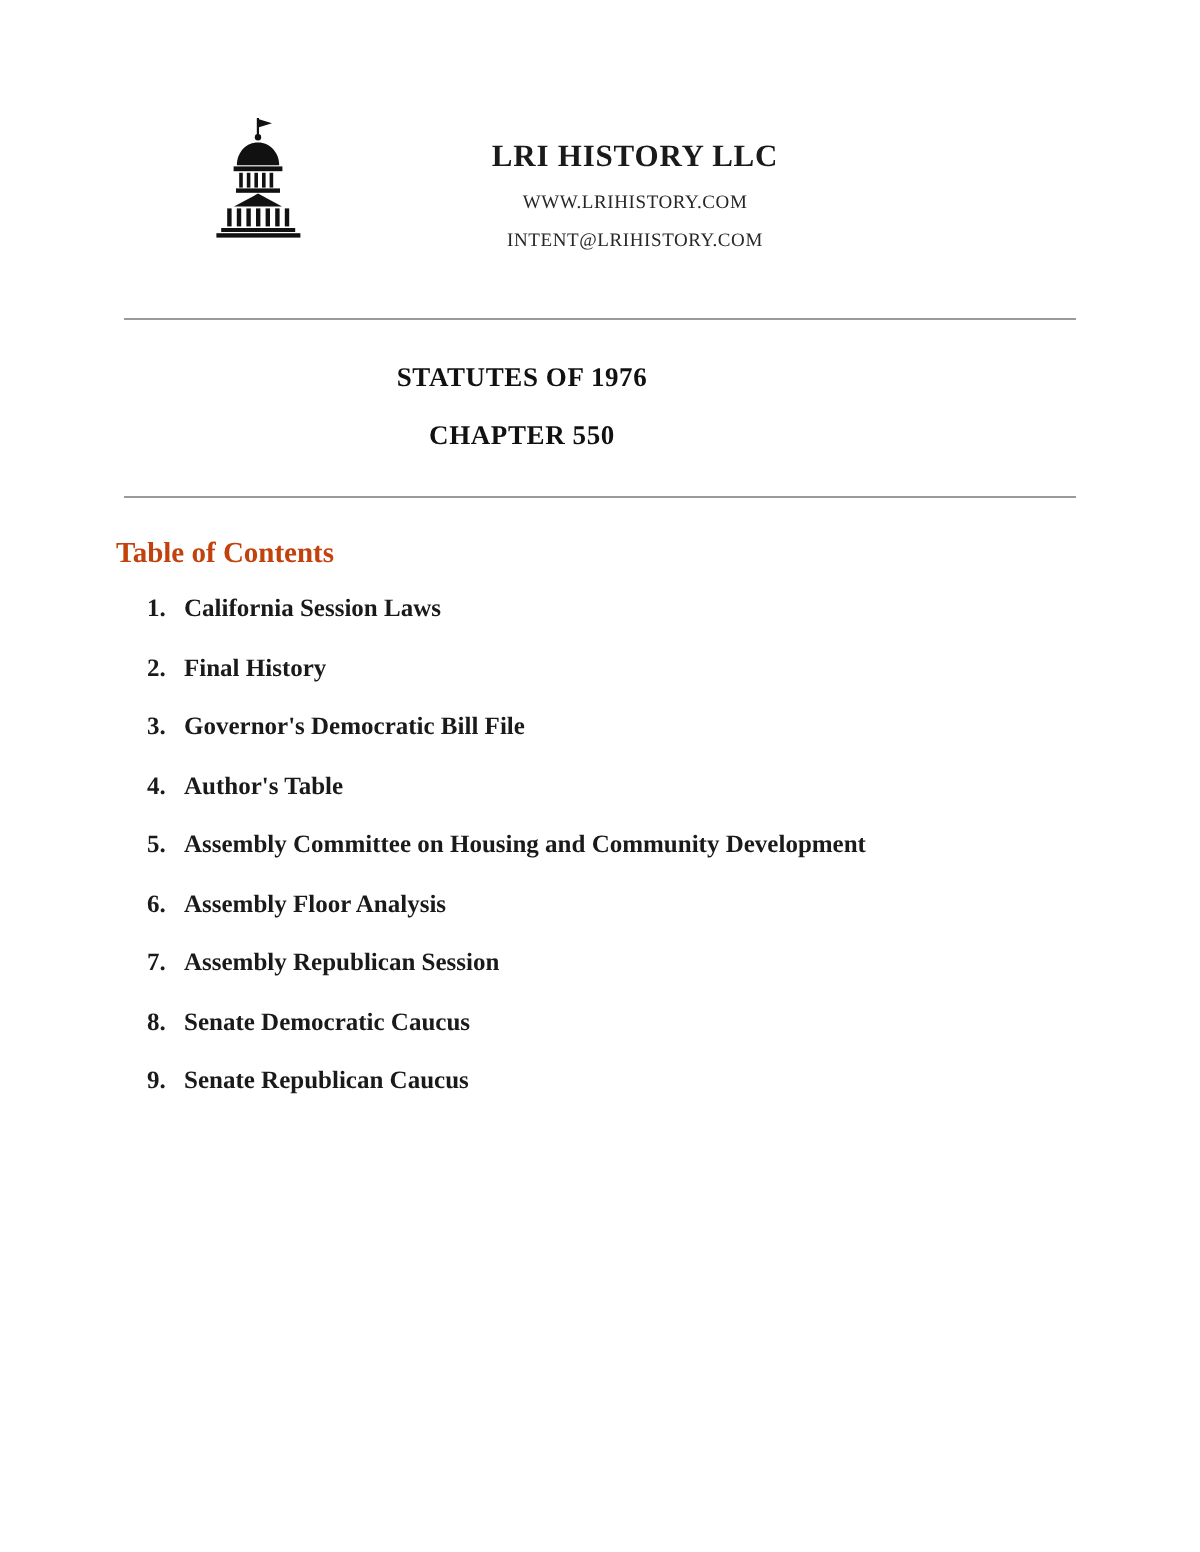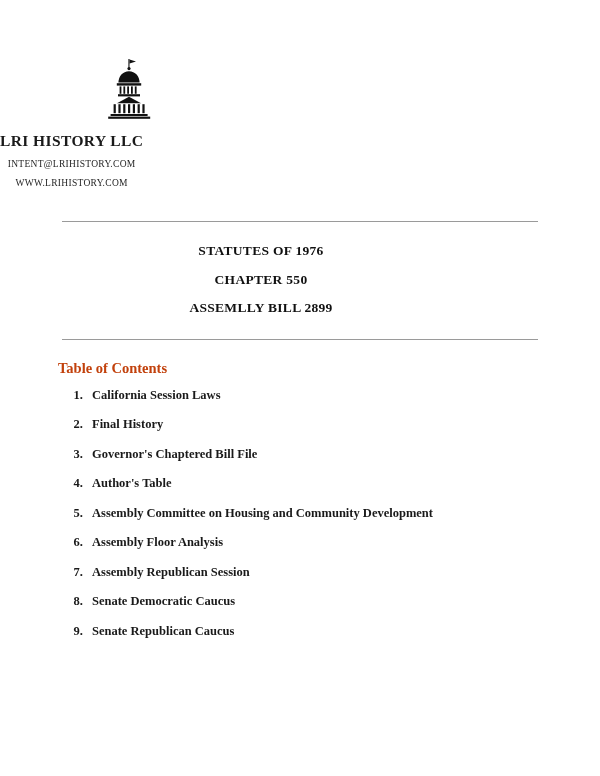--- a/index.html
+++ b/index.html
@@ -20,21 +20,21 @@
     width: 600px;
     height: 776px;
     box-sizing: border-box;
     padding: 0;
     position: relative;
   }
 
   
   .letterhead {
     display: flex;
-    flex-direction: column;
+    flex-direction: row;
     align-items: flex-start;
     padding: 58px 0 0 0;
     font-family: Liberation Serif, serif;
   }
   .logo-wrap {
     width: 165px;
     display: flex;
     justify-content: flex-end;
     padding-right: 6px;
     box-sizing: border-box;
@@ -156,42 +156,41 @@
           <rect x="41.4" y="46.2" width="2.2" height="9"></rect>
 
           <rect x="9.6" y="56" width="37" height="2"></rect>
           <rect x="7.2" y="58.6" width="42" height="2.2"></rect>
         </g>
       </svg>
     </div>
 
     <div class="org-block">
       <div class="org-name">LRI HISTORY LLC</div>
+      <div class="org-line">WWW.LRIHISTORY.COM</div>
       <div class="org-line">INTENT@LRIHISTORY.COM</div>
-      <div class="org-line">WWW.LRIHISTORY.COM</div>
     </div>
 
   </div>
 
   <hr class="rule top">
 
   <div class="title-block">
     <div class="title-line">STATUTES OF 1976</div>
     <div class="title-line">CHAPTER  550</div>
-    <div class="title-line">ASSEMLLY BILL 2899</div>
   </div>
 
   <hr class="rule bottom">
 
   <div class="toc">
     <h2 class="toc-heading">Table of Contents</h2>
     <ol class="toc-list">
       <li>California Session Laws</li>
       <li>Final History</li>
-      <li>Governor's Chaptered Bill File</li>
+      <li>Governor's Democratic Bill File</li>
       <li>Author's Table</li>
       <li>Assembly Committee on Housing and Community Development</li>
       <li>Assembly Floor Analysis</li>
       <li>Assembly Republican Session</li>
       <li>Senate Democratic Caucus</li>
       <li>Senate Republican Caucus</li>
     </ol>
   </div>
 
 </div>

